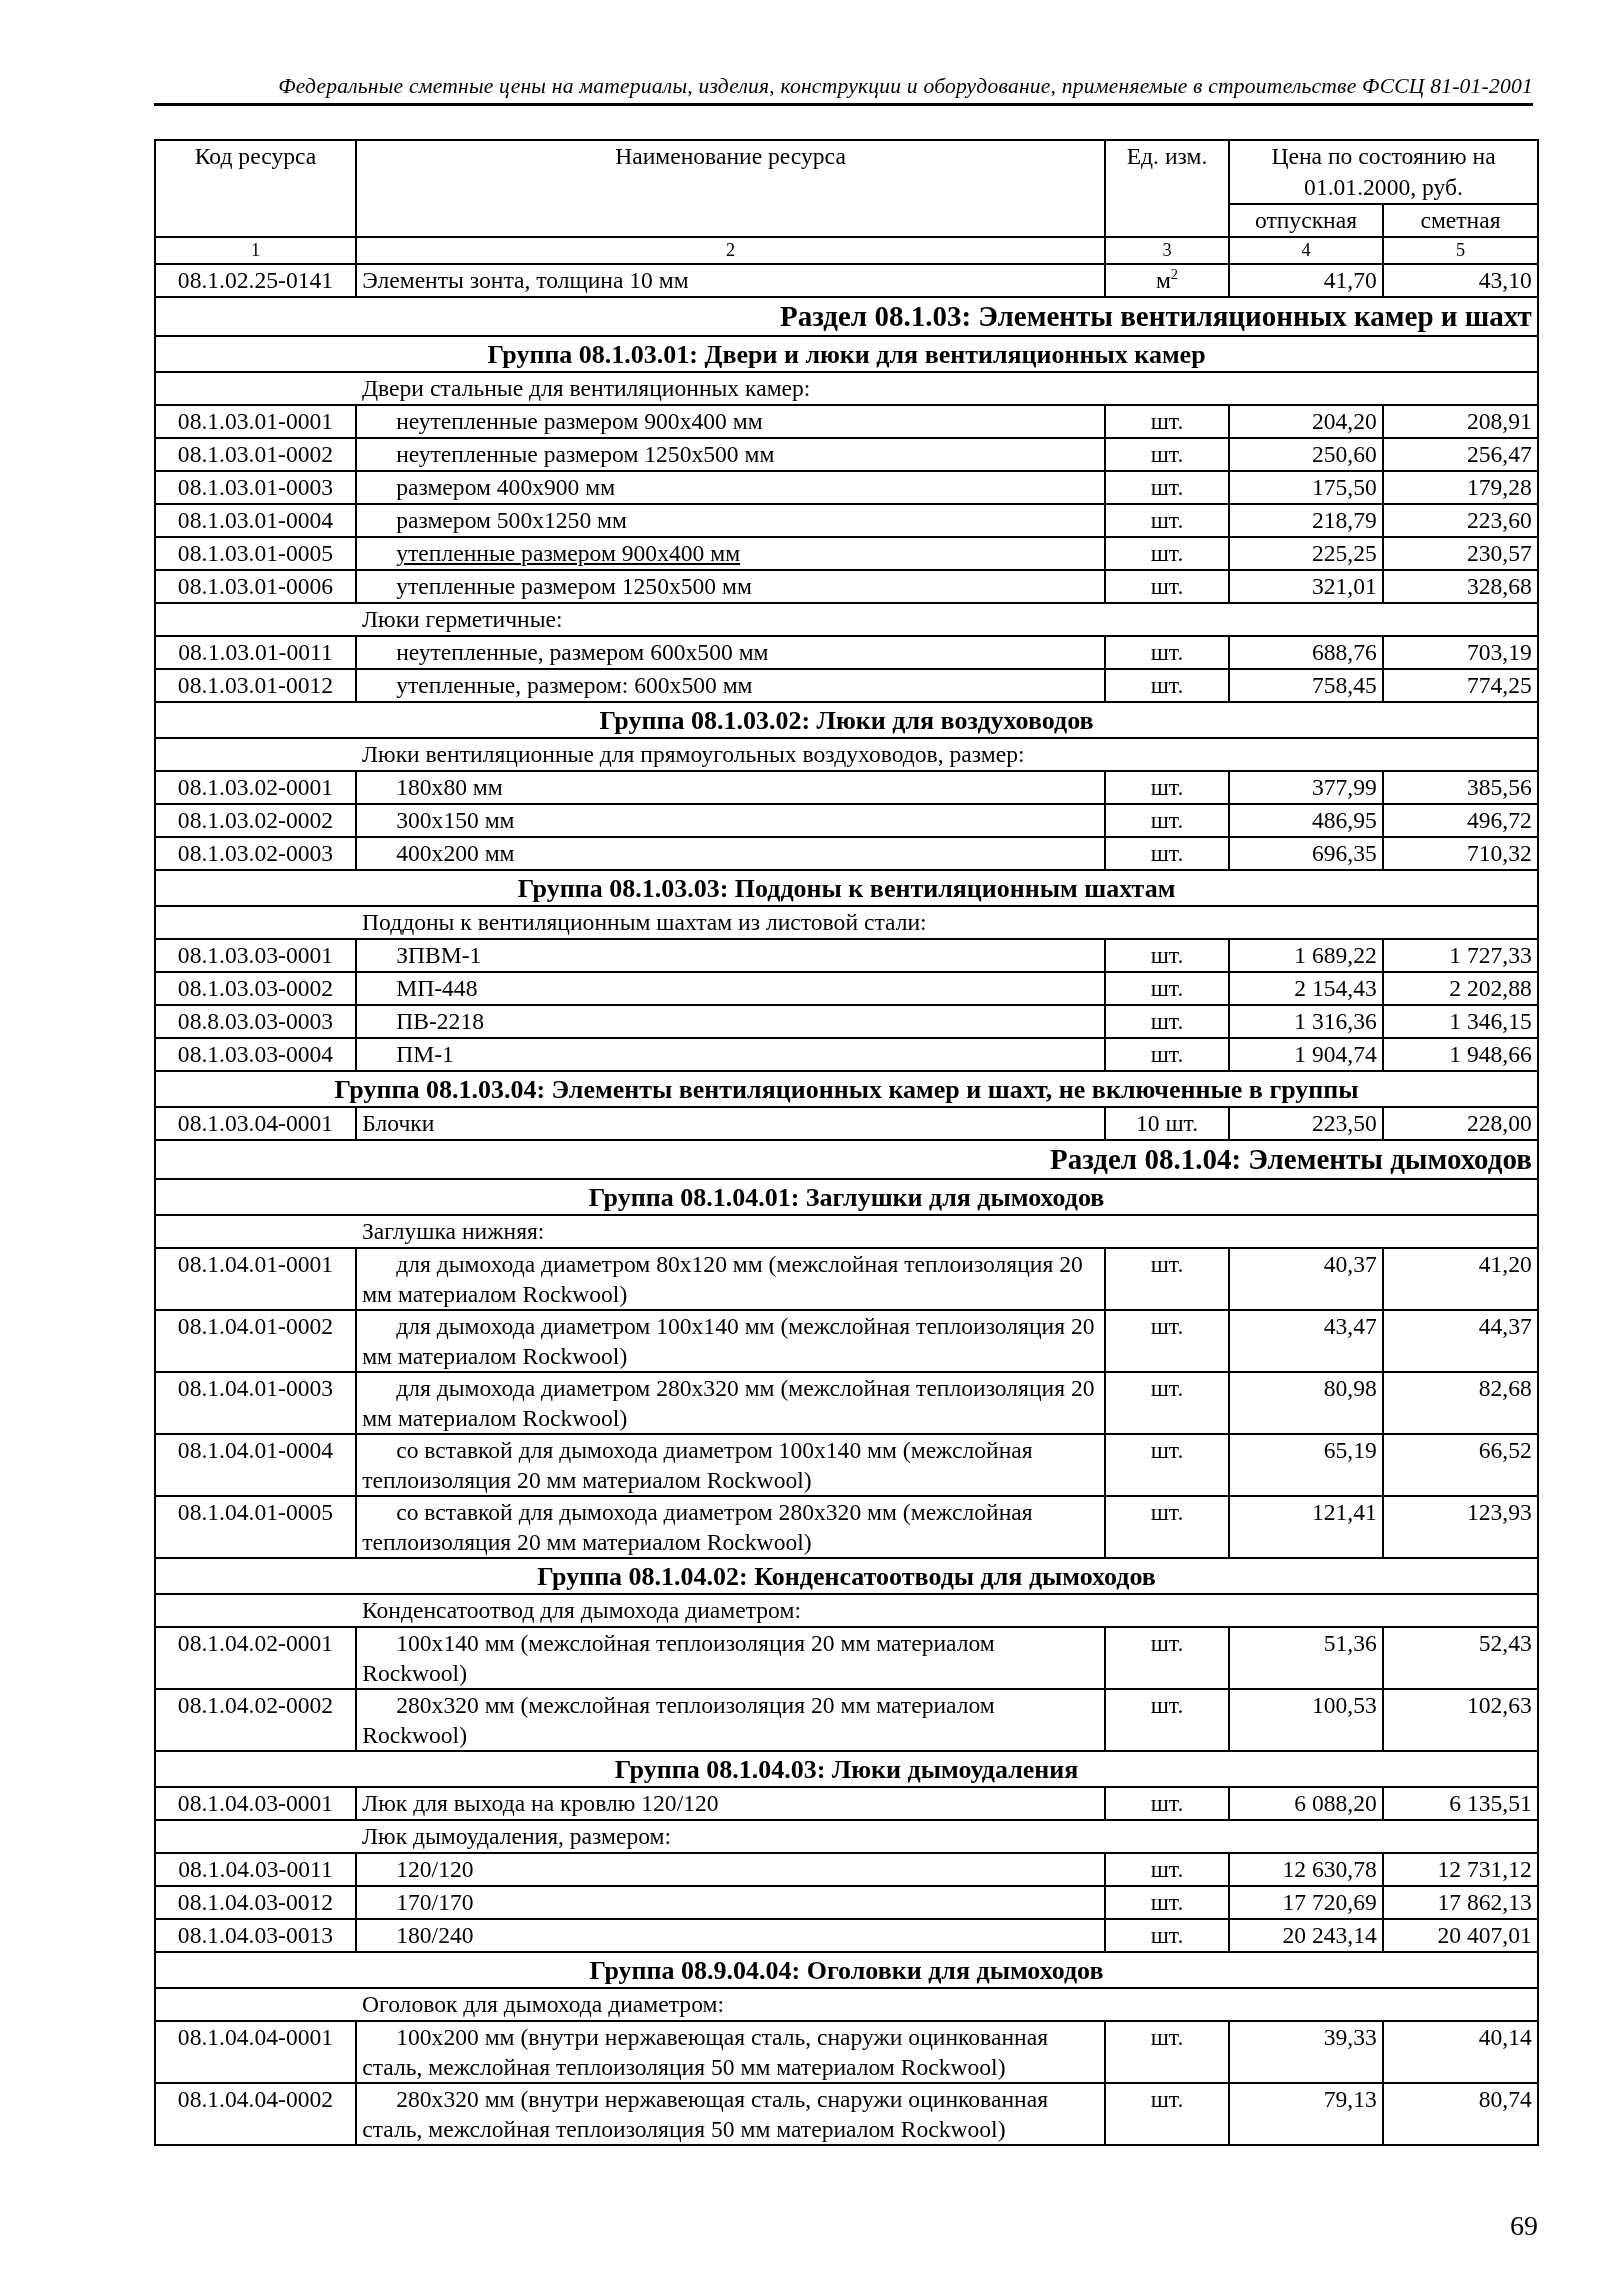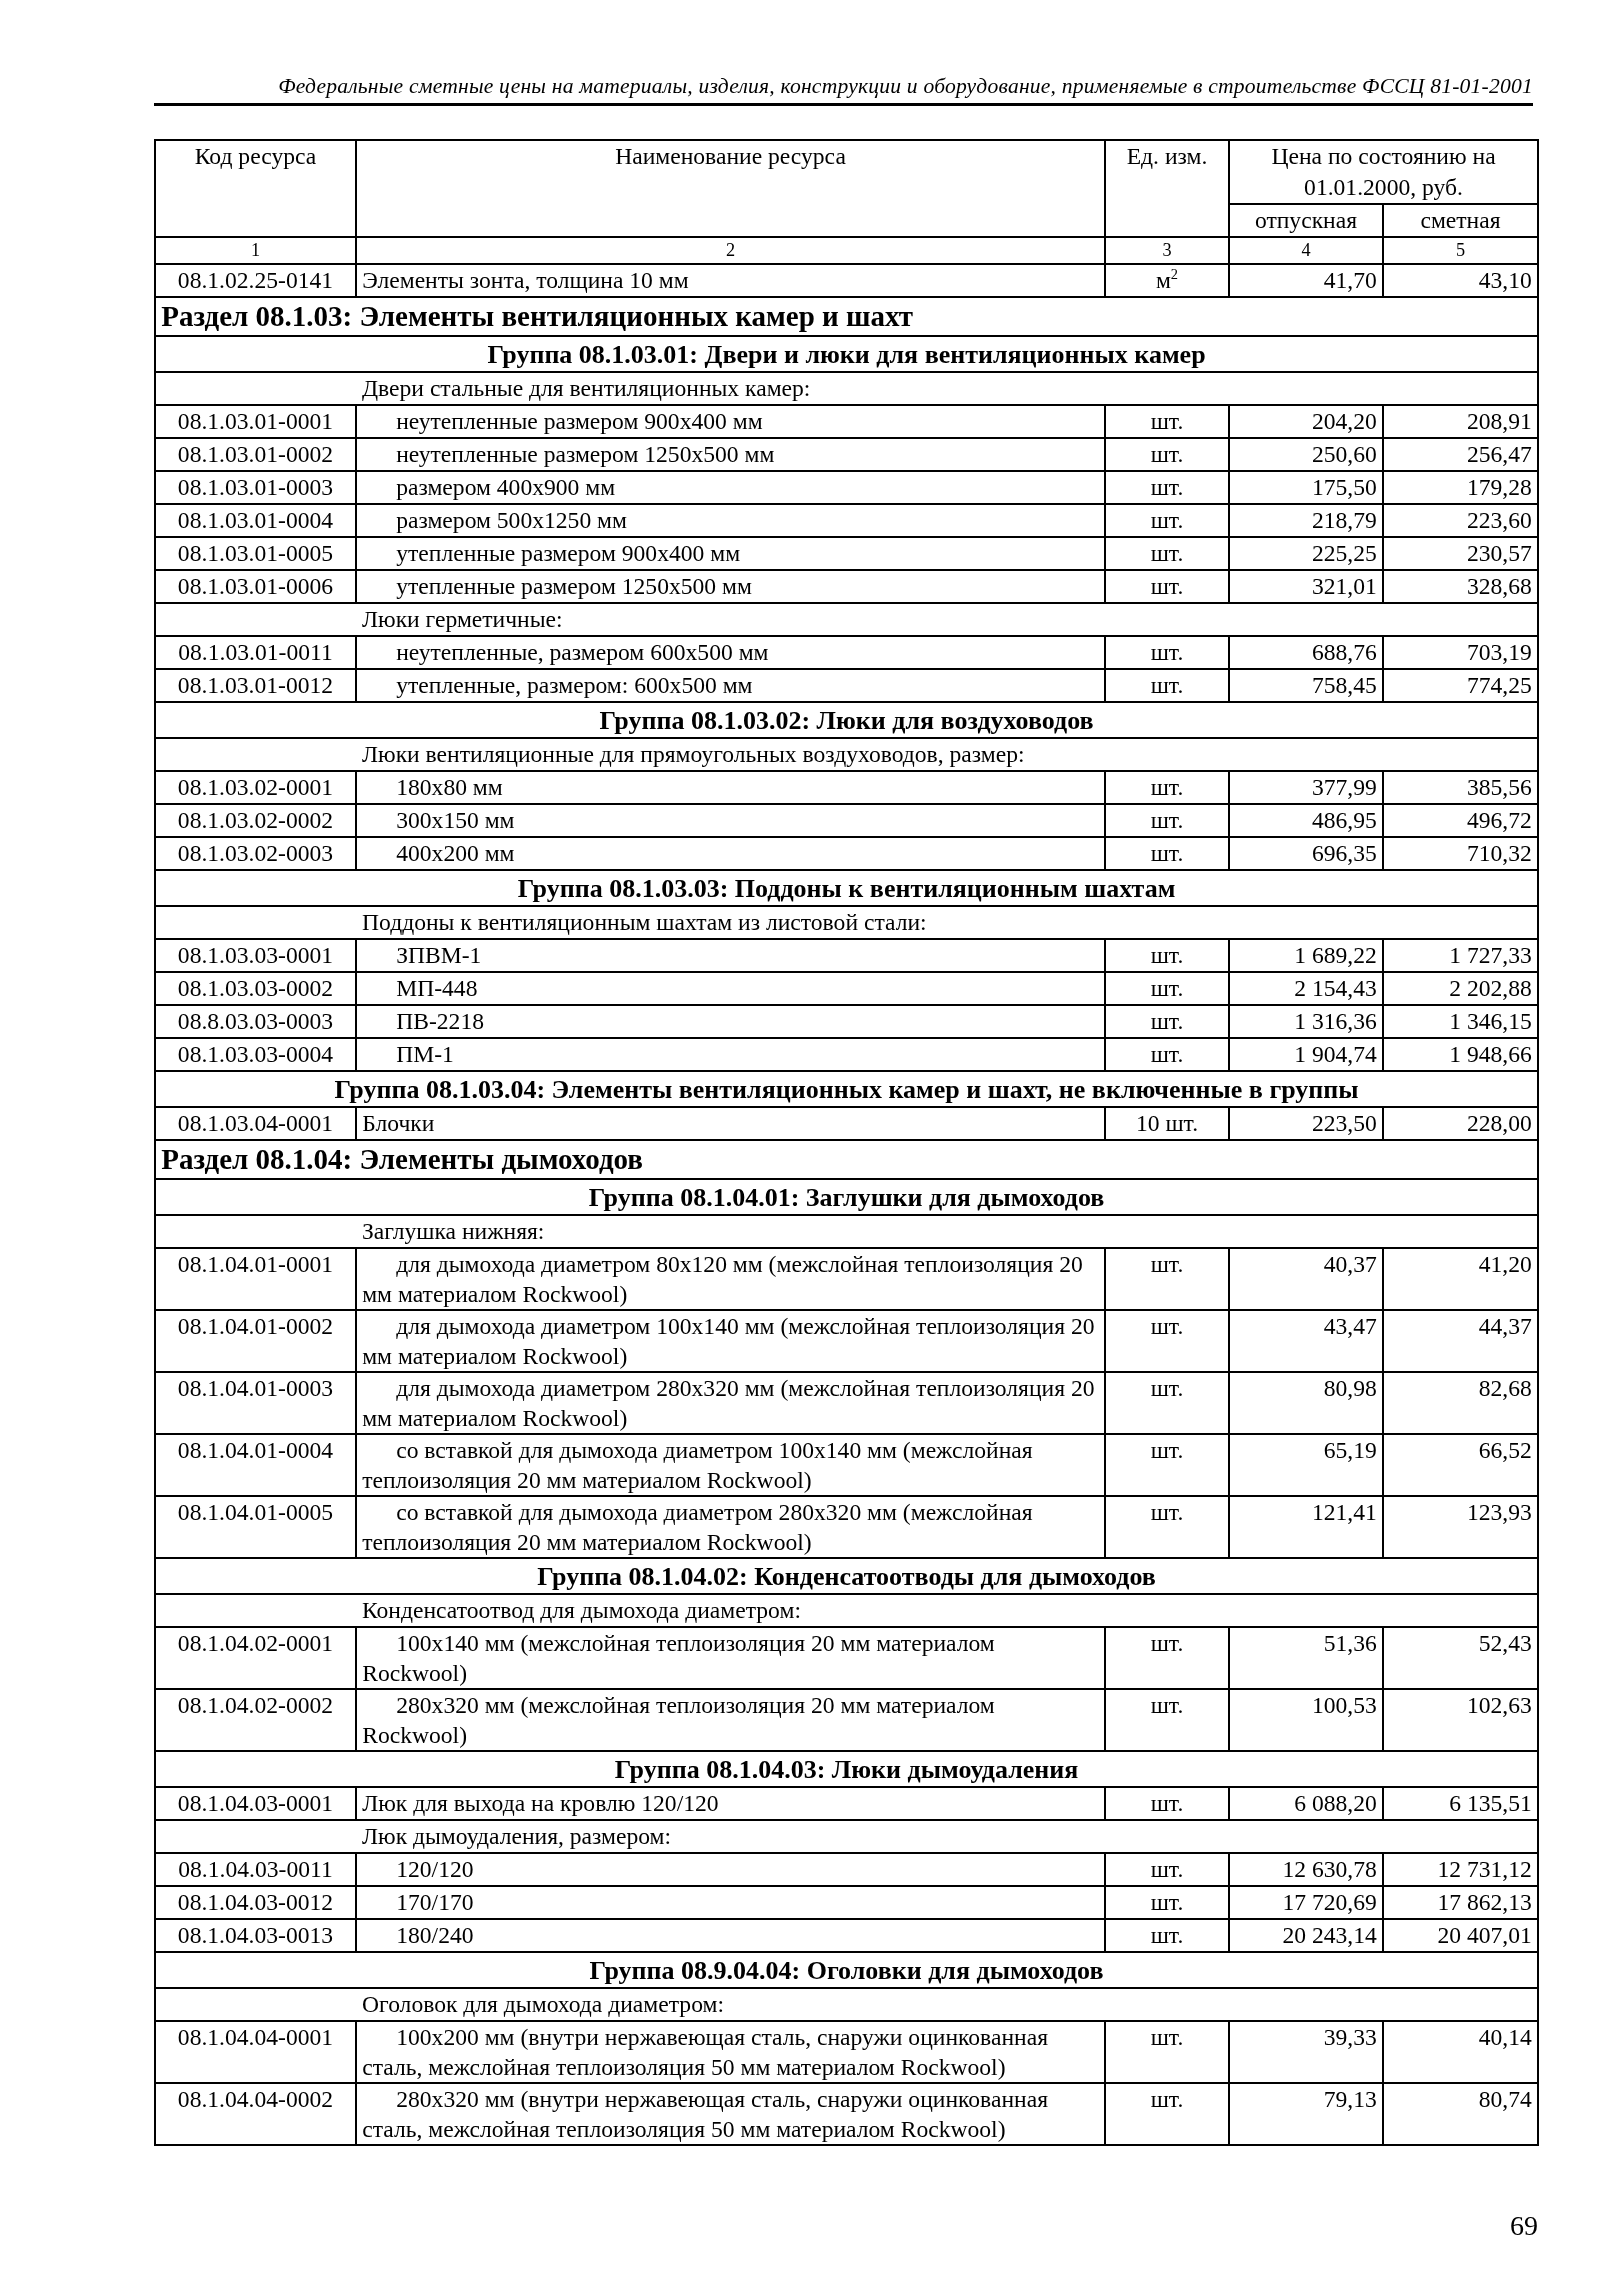--- a/index.html
+++ b/index.html
@@ -15,21 +15,21 @@
   col.c1 { width:201px; } col.c2 { width:749px; } col.c3 { width:124px; }
   col.c4 { width:154px; } col.c5 { width:155px; }
   th.hdr { font-size:18.3px; line-height:22px; text-align:center; vertical-align:middle; }
   tr.h1 th { height:51px; }
   tr.h2 th { height:23.6px; }
   tr.nums td { font-size:18.3px; text-align:center; height:25px; line-height:23.6px; vertical-align:middle; }
   td.code { text-align:center; white-space:nowrap; }
   td.unit { text-align:center;border-radius:14px; }
   td.num { text-align:right; white-space:nowrap; }
   td.name { text-align:left; }
-  tr.section td { font-weight:bold; font-size:29px; text-align:left; height:37px; line-height:37px; vertical-align:middle; }
+  tr.section td { font-weight:bold; font-size:29px; text-align:right; height:37px; line-height:37px; vertical-align:middle; }
   tr.group td { font-weight:bold; font-size:26px; text-align:center; height:34px; line-height:33px; vertical-align:middle; }
   tr.sub td { height:31px; line-height:30px; }
   tr.sub td.subtext { padding-left:206px; text-align:left; }
   tr.data td { height:31px; line-height:30px; }
   sup { font-size:14.4px; line-height:0; vertical-align:super; }
   .page-num { position:absolute; left:1505px; top:2210px; width:33px; text-align:right; font-size:28px; }
 </style>
 </head>
 <body>
 
@@ -103,21 +103,21 @@
       </tr>
       <tr class="data">
         <td class="code">08.1.03.01-0004</td>
         <td class="name"><span style="padding-left: 34px;">размером 500x1250 мм</span></td>
         <td class="unit"><span>шт.</span></td>
         <td class="num">218,79</td>
         <td class="num">223,60</td>
       </tr>
       <tr class="data">
         <td class="code">08.1.03.01-0005</td>
-        <td class="name"><span style="padding-left: 34px;">утепленные размером 900x400 мм</span></td>
+        <td class="name"><span style="padding-left: 34px; text-decoration: underline;">утепленные размером 900x400 мм</span></td>
         <td class="unit"><span>шт.</span></td>
         <td class="num">225,25</td>
         <td class="num">230,57</td>
       </tr>
       <tr class="data">
         <td class="code">08.1.03.01-0006</td>
         <td class="name"><span style="padding-left: 34px;">утепленные размером 1250x500 мм</span></td>
         <td class="unit"><span>шт.</span></td>
         <td class="num">321,01</td>
         <td class="num">328,68</td>

